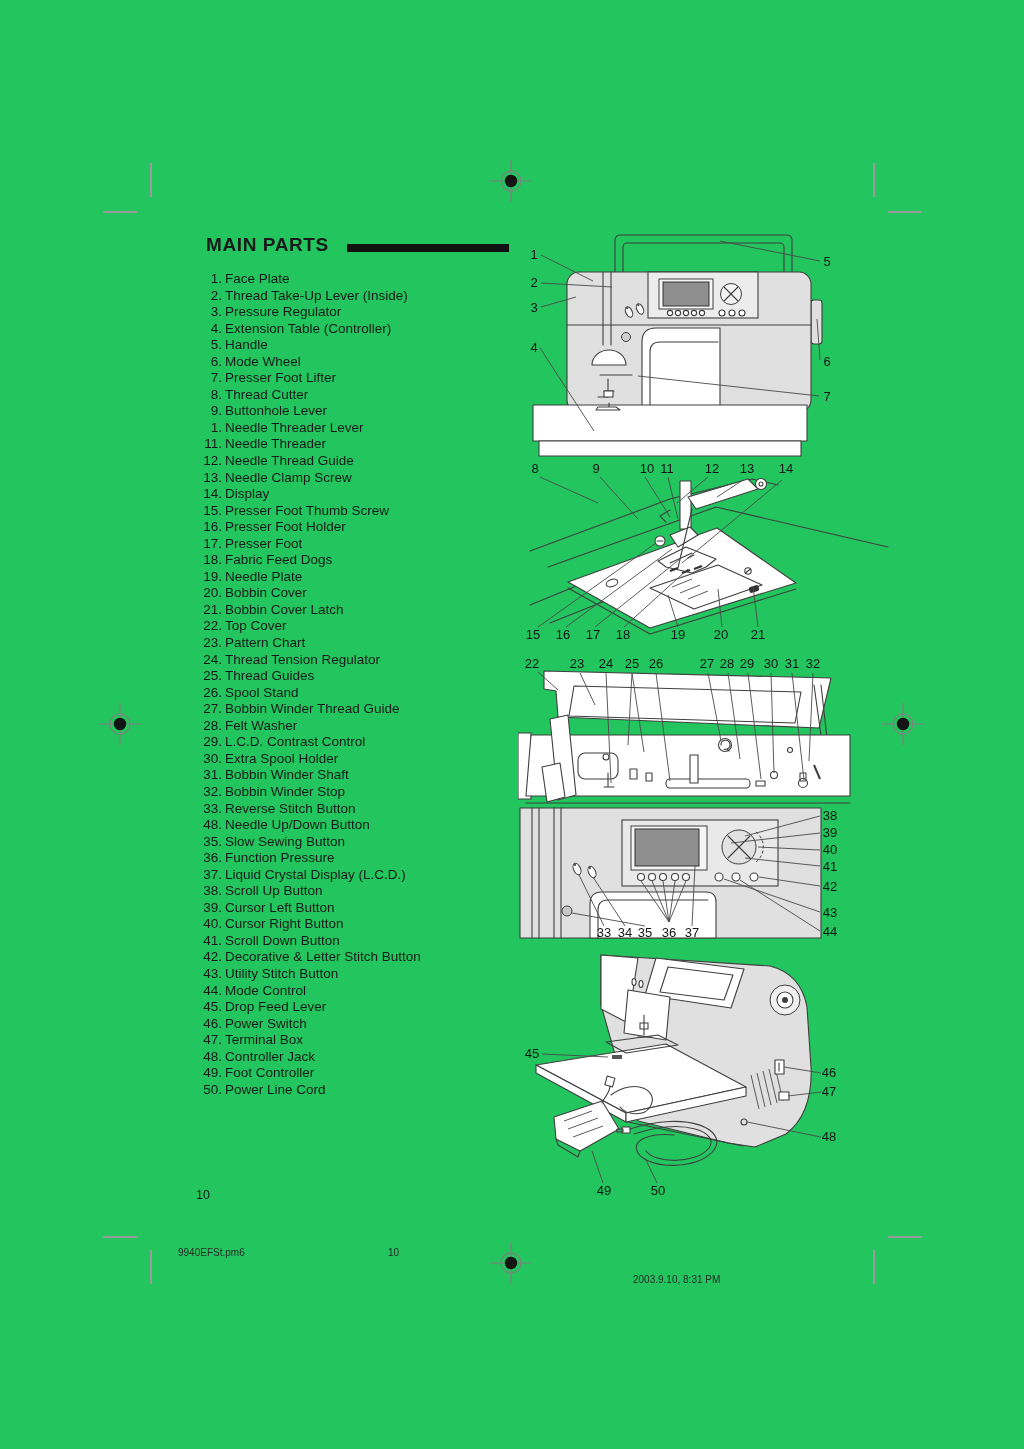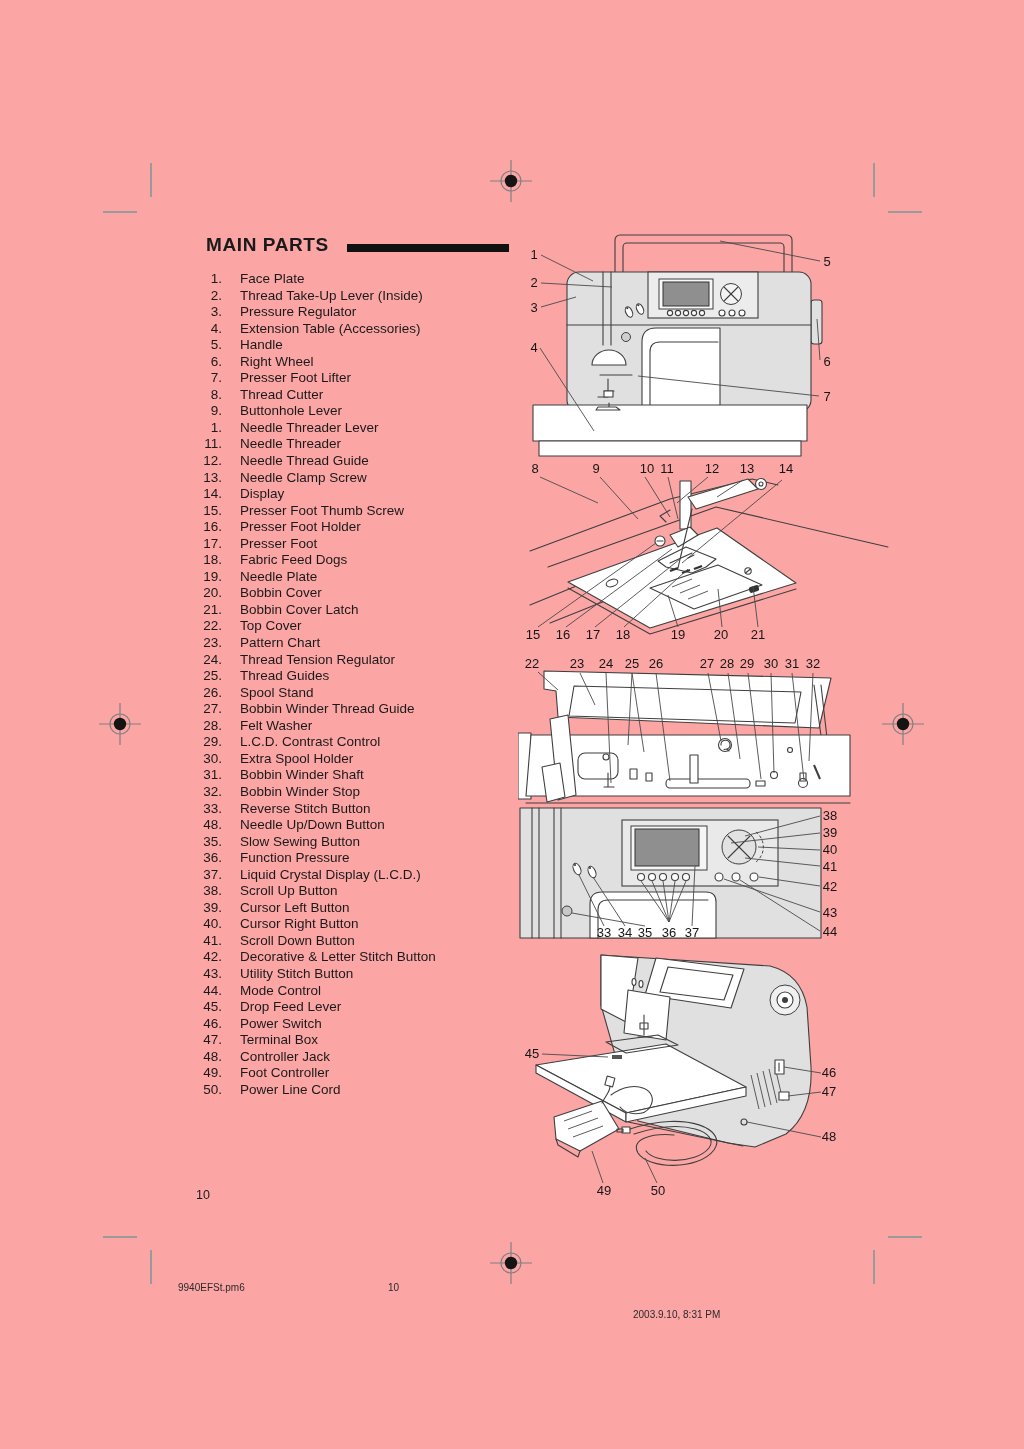--- a/index.html
+++ b/index.html
@@ -1,27 +1,27 @@
 <!DOCTYPE html>
 <html><head>
 <meta charset="utf-8">
 <style>
   html,body{margin:0;padding:0;background:#f6f6f4;}
-  #page{position:relative;width:1024px;height:1449px;background:#fca5a5;overflow:hidden;
+  #page{position:relative;width:1024px;height:1449px;background:#22c55e;overflow:hidden;
         font-family:"Liberation Sans",sans-serif;color:#1a1a1a;}
   .mark{position:absolute;background:#9a9a9a;}
   .reg{position:absolute;width:44px;height:44px;}
   .title{position:absolute;left:206px;top:234px;font-size:19px;font-weight:bold;letter-spacing:.6px;white-space:nowrap;}
   .titlebar{position:absolute;left:347px;top:244px;width:162px;height:8px;background:#111;}
   .plist{position:absolute;left:200px;top:271px;width:250px;list-style:none;margin:0;padding:0;}
   .plist li{display:flex;height:16.55px;line-height:16.55px;font-size:13.5px;white-space:nowrap;}
   .plist .n{width:22px;text-align:right;flex:0 0 auto;}
-  .plist .t{margin-left:18px;}
+  .plist .t{margin-left:3px;}
   .pageno{position:absolute;left:196px;top:1188px;font-size:12.5px;}
-  .foot{position:absolute;top:1282px;font-size:10px;color:#2a2a2a;white-space:nowrap;}
+  .foot{position:absolute;top:1247px;font-size:10px;color:#2a2a2a;white-space:nowrap;}
   .diag{position:absolute;}
   
   .st0{fill:none;stroke:#3f3f3f;stroke-width:1.1;stroke-linejoin:round;stroke-linecap:round;}
   .stg{fill:#e0e0e0;stroke:#3f3f3f;stroke-width:1.1;stroke-linejoin:round;}
   .stw{fill:#ffffff;stroke:#3f3f3f;stroke-width:1.1;stroke-linejoin:round;}
   .cl{fill:none;stroke:#4a4a4a;stroke-width:.9;}
   .ct{font:13px "Liberation Sans",sans-serif;fill:#161616;text-anchor:middle;}
 </style>
 </head>
 <body>
@@ -73,29 +73,29 @@
     <li>
         <span class="n">2.</span>
         <span class="t">Thread Take-Up Lever (Inside)</span>
       </li>
     <li>
         <span class="n">3.</span>
         <span class="t">Pressure Regulator</span>
       </li>
     <li>
         <span class="n">4.</span>
-        <span class="t">Extension Table (Accessories)</span>
+        <span class="t">Extension Table (Controller)</span>
       </li>
     <li>
         <span class="n">5.</span>
         <span class="t">Handle</span>
       </li>
     <li>
         <span class="n">6.</span>
-        <span class="t">Right Wheel</span>
+        <span class="t">Mode Wheel</span>
       </li>
     <li>
         <span class="n">7.</span>
         <span class="t">Presser Foot Lifter</span>
       </li>
     <li>
         <span class="n">8.</span>
         <span class="t">Thread Cutter</span>
       </li>
     <li>

